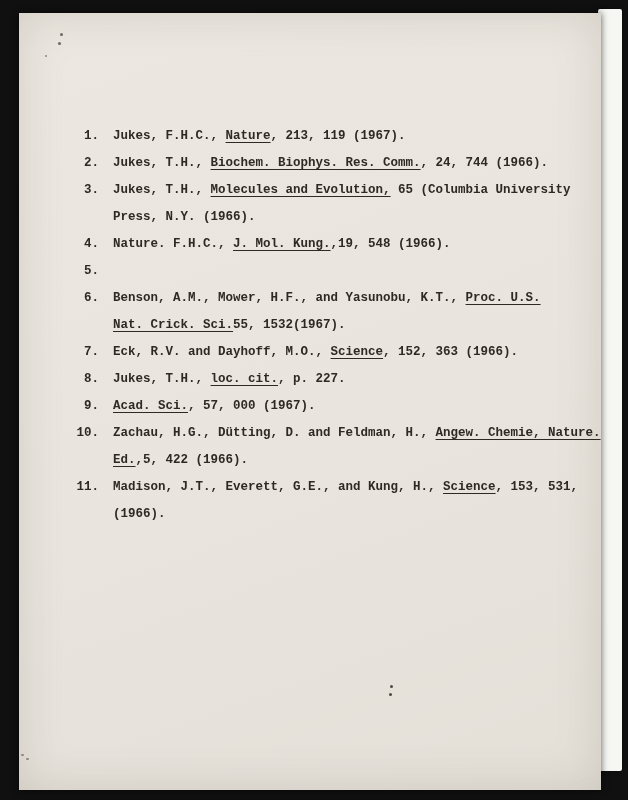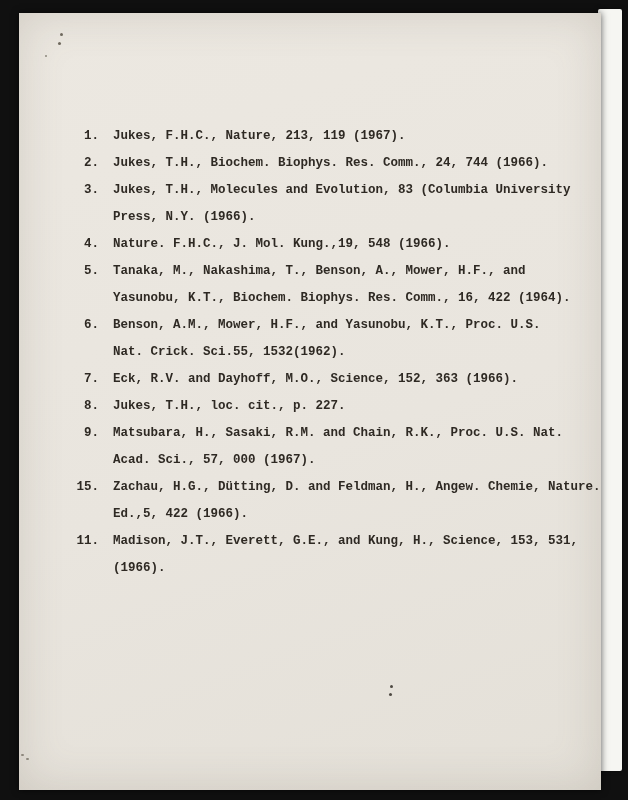--- a/index.html
+++ b/index.html
@@ -56,20 +56,21 @@
     text-align: right;
     white-space: pre;
   }
   .ref-body {
     margin-left: 14px;
   }
   .ref-line {
     white-space: pre;
   }
   .u {
+    text-decoration: underline;
     text-underline-offset: 3px;
     text-decoration-thickness: 1px;
     margin-top: 15px;
   }
   
   .mark { position: absolute; border-radius: 50%; }
   .mark-a { left: 41px; top: 20px; width: 3px; height: 3px; background: #6f695e; box-shadow: -2px 9px 0 #6f695e; }
   .mark-d { left: 26px; top: 42px; width: 2px; height: 2px; background: #8d887d; }
   .mark-b { left: 371px; top: 672px; width: 3px; height: 3px; background: #4e4942; box-shadow: -1px 8px 0 #4e4942; }
   .mark-c { left: 2px; top: 741px; width: 3px; height: 2px; background: #8d887d; box-shadow: 5px 4px 0 #8d887d; border-radius: 40%; }
@@ -93,65 +94,60 @@
         </div>
         <div class="ref-item">
           <div class="ref-num">2.</div>
           <div class="ref-body">
             <div class="ref-line"><span>Jukes, T.H., </span><span class="u">Biochem. Biophys. Res. Comm.</span><span>, 24, 744 (1966).</span></div>
           </div>
         </div>
         <div class="ref-item">
           <div class="ref-num">3.</div>
           <div class="ref-body">
-            <div class="ref-line"><span>Jukes, T.H., </span><span class="u">Molecules and Evolution,</span><span> 83 (Columbia University</span></div>
+            <div class="ref-line"><span>Jukes, T.H., </span><span class="u">Molecules and Evolution,</span><span> 65 (Columbia University</span></div>
             <div class="ref-line"><span>Press, N.Y. (1966).</span></div>
           </div>
         </div>
         <div class="ref-item">
           <div class="ref-num">4.</div>
           <div class="ref-body">
             <div class="ref-line"><span>Nature. F.H.C., </span><span class="u">J. Mol. Kung.</span><span>,19, 548 (1966).</span></div>
           </div>
         </div>
         <div class="ref-item">
           <div class="ref-num">5.</div>
-          <div class="ref-body">
-            <div class="ref-line"><span>Tanaka, M., Nakashima, T., Benson, A., Mower, H.F., and</span></div>
-            <div class="ref-line"><span>Yasunobu, K.T., </span><span class="u">Biochem. Biophys. Res. Comm.</span><span>, 16, 422 (1964).</span></div>
-          </div>
         </div>
         <div class="ref-item">
           <div class="ref-num">6.</div>
           <div class="ref-body">
             <div class="ref-line"><span>Benson, A.M., Mower, H.F., and Yasunobu, K.T., </span><span class="u">Proc. U.S.</span></div>
-            <div class="ref-line"><span class="u">Nat. Crick. Sci.</span><span>55, 1532(1962).</span></div>
+            <div class="ref-line"><span class="u">Nat. Crick. Sci.</span><span>55, 1532(1967).</span></div>
           </div>
         </div>
         <div class="ref-item">
           <div class="ref-num">7.</div>
           <div class="ref-body">
             <div class="ref-line"><span>Eck, R.V. and Dayhoff, M.O., </span><span class="u">Science</span><span>, 152, 363 (1966).</span></div>
           </div>
         </div>
         <div class="ref-item">
           <div class="ref-num">8.</div>
           <div class="ref-body">
             <div class="ref-line"><span>Jukes, T.H., </span><span class="u">loc. cit.</span><span>, p. 227.</span></div>
           </div>
         </div>
         <div class="ref-item">
           <div class="ref-num">9.</div>
           <div class="ref-body">
-            <div class="ref-line"><span>Matsubara, H., Sasaki, R.M. and Chain, R.K., </span><span class="u">Proc. U.S. Nat.</span></div>
             <div class="ref-line"><span class="u">Acad. Sci.</span><span>, 57, 000 (1967).</span></div>
           </div>
         </div>
         <div class="ref-item">
-          <div class="ref-num">15.</div>
+          <div class="ref-num">10.</div>
           <div class="ref-body">
             <div class="ref-line"><span>Zachau, H.G., Dütting, D. and Feldman, H., </span><span class="u">Angew. Chemie, Nature.</span></div>
             <div class="ref-line"><span class="u">Ed.</span><span>,5, 422 (1966).</span></div>
           </div>
         </div>
         <div class="ref-item">
           <div class="ref-num">11.</div>
           <div class="ref-body">
             <div class="ref-line"><span>Madison, J.T., Everett, G.E., and Kung, H., </span><span class="u">Science</span><span>, 153, 531,</span></div>
             <div class="ref-line"><span>(1966).</span></div>

